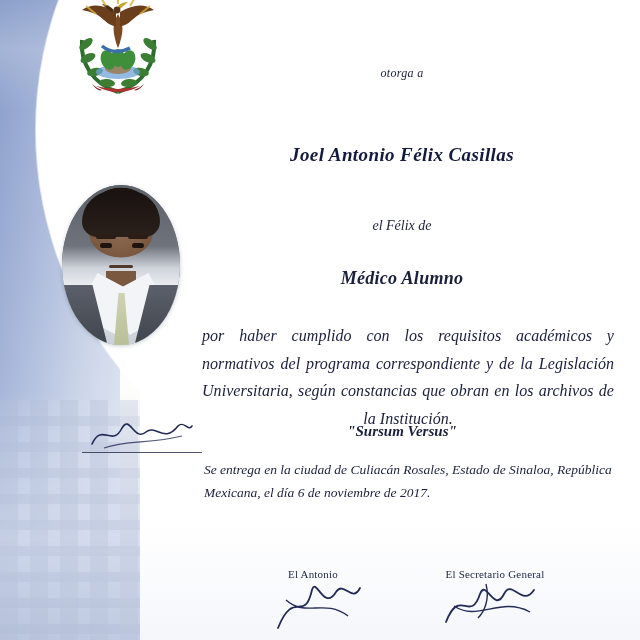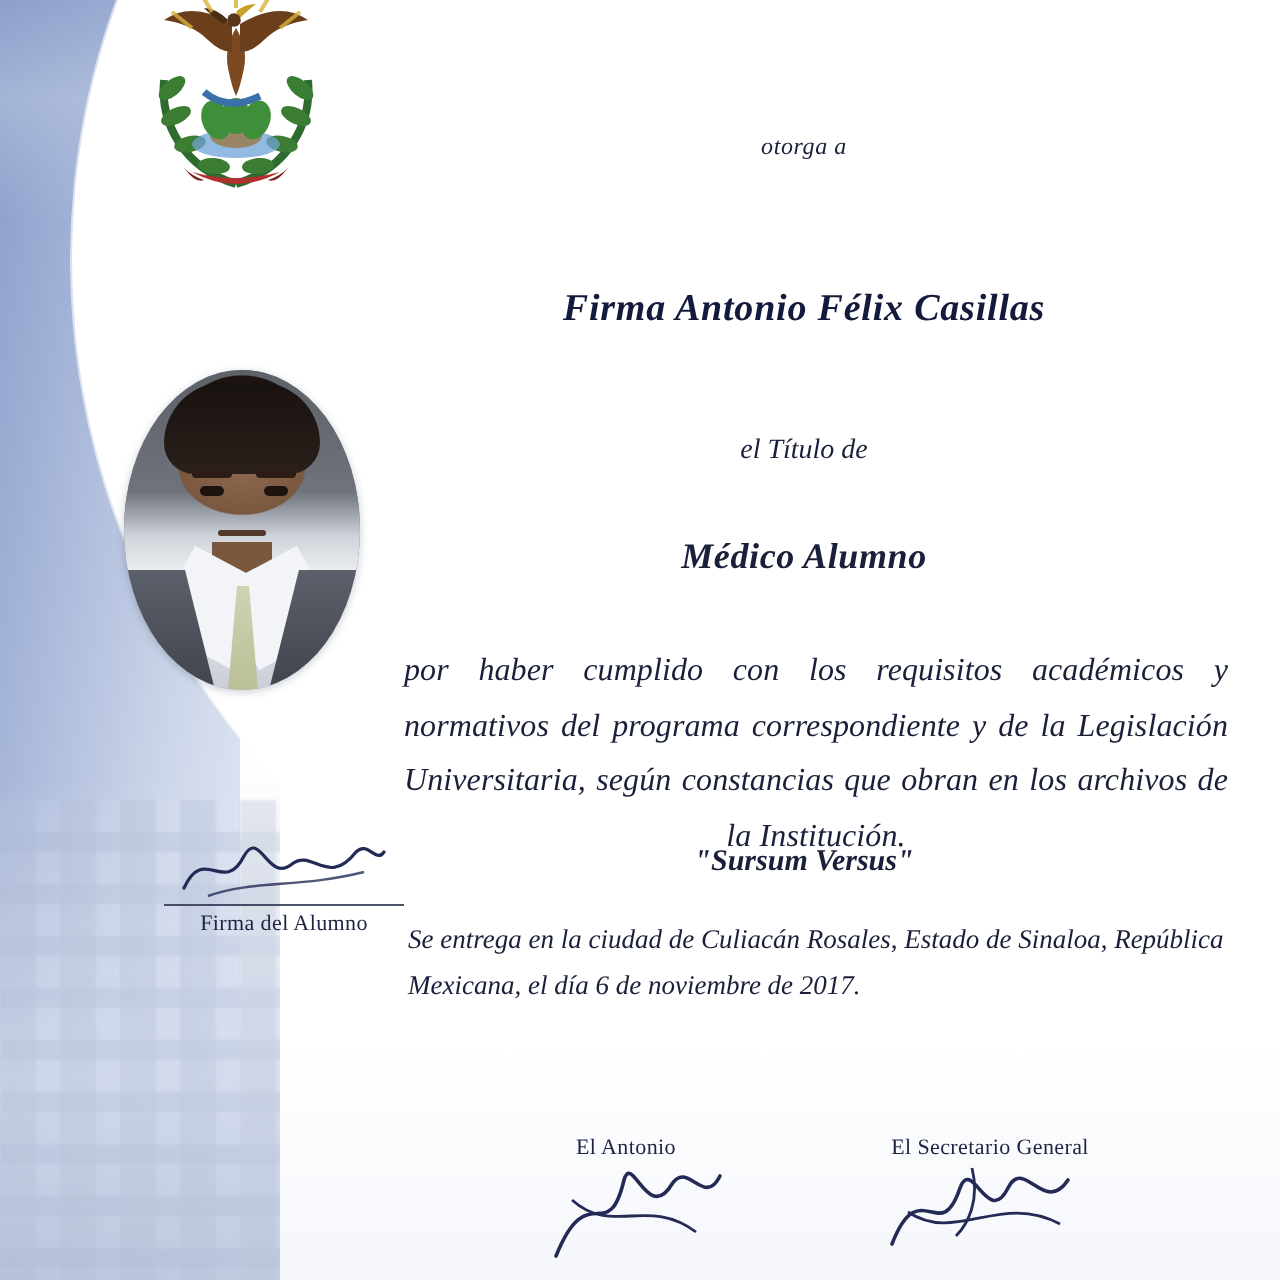--- a/index.html
+++ b/index.html
@@ -308,44 +308,43 @@
     </div>
   </div>
 
   <div class="ink" style="left:86px; top:414px; width:110px; height:36px;">
     <svg viewBox="0 0 110 40" width="110" height="40" aria-hidden="true">
       <path d="M6 30 C16 8 26 34 36 14 C44 0 48 28 60 18 C70 10 78 30 92 12 C98 6 102 18 106 12" fill="none" stroke="#232a55" stroke-width="1.6" stroke-linecap="round"></path>
       <path d="M18 34 C40 26 64 30 96 22" fill="none" stroke="#232a55" stroke-width="1.2" opacity=".8"></path>
     </svg>
   </div>
   <div class="sig-line" style="left:82px; top:452px; width:120px;"></div>
-  <div class="sig-label" style="left:72px; top:456px; width:140px;">Firma del Alumno</div>
 
   <div class="ink" style="left:266px; top:578px; width:100px; height:58px;">
     <svg viewBox="0 0 100 58" width="100" height="58" aria-hidden="true">
       <path d="M12 50 C28 10 38 46 46 12 C50 -2 58 34 70 14 C78 2 86 26 94 10" fill="none" stroke="#232a55" stroke-width="1.8" stroke-linecap="round"></path>
       <path d="M20 22 C40 40 58 20 82 38" fill="none" stroke="#232a55" stroke-width="1.4"></path>
     </svg>
   </div>
   <div class="sig-label" style="left:258px; top:568px; width:110px;">El Antonio</div>
 
   <div class="ink" style="left:438px; top:578px; width:110px; height:58px;">
     <svg viewBox="0 0 110 58" width="110" height="58" aria-hidden="true">
       <path d="M8 44 C22 8 32 46 42 16 C48 0 56 36 66 16 C74 0 84 30 96 12" fill="none" stroke="#232a55" stroke-width="1.8" stroke-linecap="round"></path>
       <path d="M16 28 C40 44 62 18 92 34" fill="none" stroke="#232a55" stroke-width="1.4"></path>
       <path d="M48 6 C52 22 46 34 40 40" fill="none" stroke="#232a55" stroke-width="1.4"></path>
     </svg>
   </div>
   <div class="sig-label" style="left:430px; top:568px; width:130px;">El Secretario General</div>
 
   <div class="col t-otorga">otorga a</div>
 
-  <div class="col t-name">Firma Antonio Félix Casillas</div>
-
-  <div class="col t-titulo">el Título de</div>
+  <div class="col t-name">Joel Antonio Félix Casillas</div>
+
+  <div class="col t-titulo">el Félix de</div>
 
   <div class="col t-degree">Médico Alumno</div>
 
   <div class="col t-body">por haber cumplido con los requisitos académicos y normativos del programa correspondiente y de la Legislación Universitaria, según constancias que obran en los archivos de la Institución.</div>
 
   <div class="col t-motto">"Sursum Versus"</div>
 
   <div class="col t-place">Se entrega en la ciudad de Culiacán Rosales, Estado de Sinaloa, República Mexicana, el día  6 de noviembre de 2017.</div>
 
 </div>

